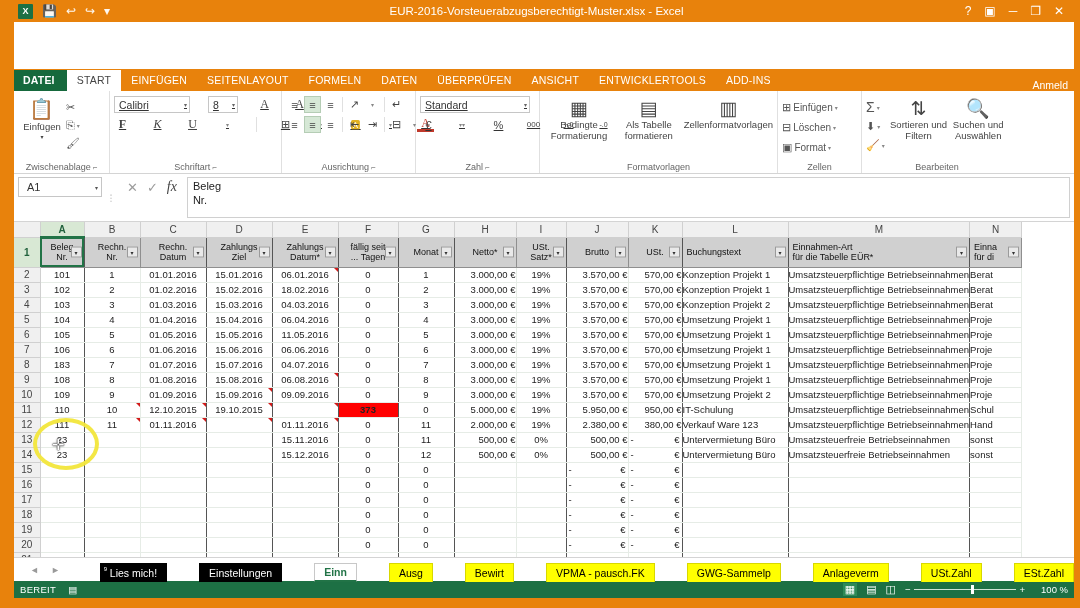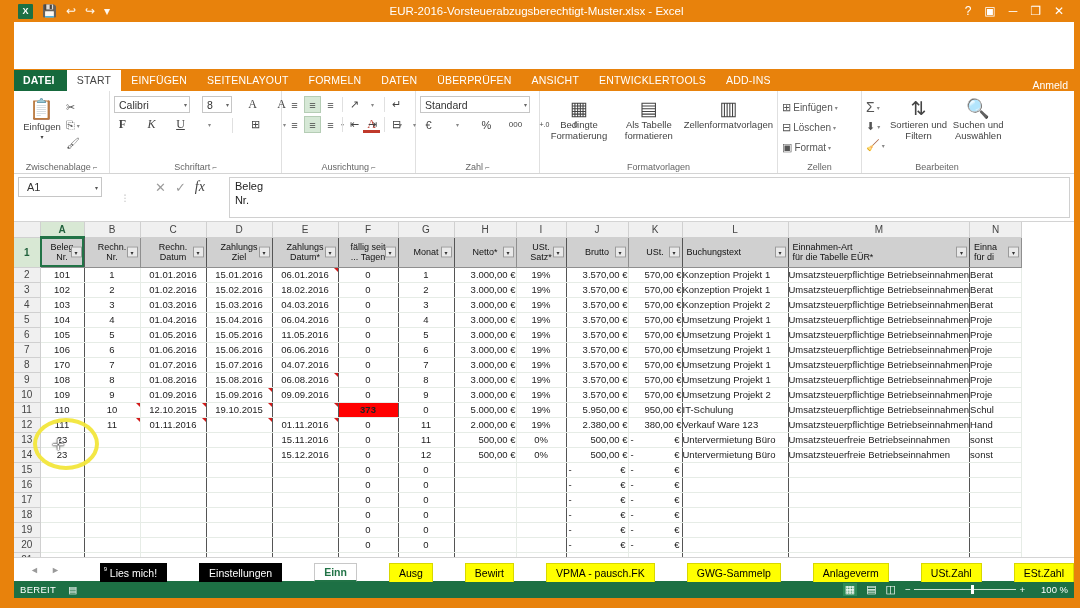--- a/index.html
+++ b/index.html
@@ -77,21 +77,21 @@
   .bigbtn {
     display:flex; flex-direction:column; align-items:center; justify-content:flex-start;
     width:48px; font-size:9.5px; color:#444; padding-top:2px; text-align:center; line-height:11px;
   }
   .bigbtn .gl { font-size:20px; line-height:22px; }
   .bigbtn .cap { margin-top:1px;}
   .smallcol { display:flex; flex-direction:column; gap:2px; padding-top:3px;}
   .smallbtn { font-size:11px; color:#555; height:16px; display:flex; align-items:center; gap:2px;}
   .smallbtn .car { font-size:6px; color:#888;}
 
-  .fontrow { display:flex; align-items:flex-end; gap:12px; margin-bottom:3px;}
+  .fontrow { display:flex; align-items:center; gap:18px; margin-bottom:3px;text-decoration:underline;}
   .cbo {
     border:1px solid #c6c6c6; background:#fff; height:17px; display:flex;
     align-items:center; padding:0 2px 0 4px; font-size:10.5px; color:#333;
   }
   .cbo .car { margin-left:auto; font-size:6px; color:#666; padding-left:4px;}
   .fontname { width:76px; }
   .fontsize { width:30px; }
   .numfmt { width:110px; }
   .fbtn {
     width:17px;height:17px;display:flex;align-items:center;justify-content:center;
@@ -106,21 +106,21 @@
   .stylebtn {
     display:flex;flex-direction:column;align-items:center;width:78px;
     font-size:9.5px;color:#444;line-height:11px;text-align:center;padding-top:2px;
   }
   .stylebtn .gl { font-size:19px; line-height:21px;}
   .stylebtn.wide { width:96px;}
 
   
   .fbar {
     height:48px; display:flex; align-items:stretch; background:#fff;
-    border-bottom:1px solid #d4d4d4; padding:3px 4px; gap:17px; flex:0 0 auto;
+    border-bottom:1px solid #d4d4d4; padding:3px 4px; gap:3px; flex:0 0 auto;
   }
   .namebox {
     width:84px;height:20px;border:1px solid #c6c6c6;background:#fff;
     display:flex;align-items:center;padding:0 3px 0 8px;font-size:11px;color:#333;
   }
   .namebox .car { margin-left:auto;font-size:6px;color:#555;}
   .fbdots { width:12px;display:flex;align-items:center;justify-content:center;color:#aaa;font-size:9px;}
   .fbicons { display:flex;align-items:center;gap:9px;padding:0 7px;height:20px;color:#9b9b9b;font-size:13px;}
   .fbicons .fx { font-family:"Liberation Serif",serif;font-style:italic;color:#444;font-size:14px;}
   .fbinput {
@@ -616,21 +616,21 @@
             <td class="cell c-r">3.000,00 €</td>
             <td class="cell c-c thickR">19%</td>
             <td class="cell c-r">3.570,00 €</td>
             <td class="cell c-r thickR">570,00 €</td>
             <td class="cell c-l thickR">Umsetzung Projekt 1</td>
             <td class="cell c-l thickR">Umsatzsteuerpflichtige Betriebseinnahmen</td>
             <td class="cell c-l">Proje</td>
           </tr>
           <tr>
             <td class="rowhdr">8</td>
-            <td class="cell c-c thickR">170</td>
+            <td class="cell c-c thickR">183</td>
             <td class="cell c-c">7</td>
             <td class="cell c-c thickR">01.07.2016</td>
             <td class="cell c-c thickR">15.07.2016</td>
             <td class="cell c-c thickR">04.07.2016</td>
             <td class="cell c-c thickR">0</td>
             <td class="cell c-c thickR">7</td>
             <td class="cell c-r">3.000,00 €</td>
             <td class="cell c-c thickR">19%</td>
             <td class="cell c-r">3.570,00 €</td>
             <td class="cell c-r thickR">570,00 €</td>

